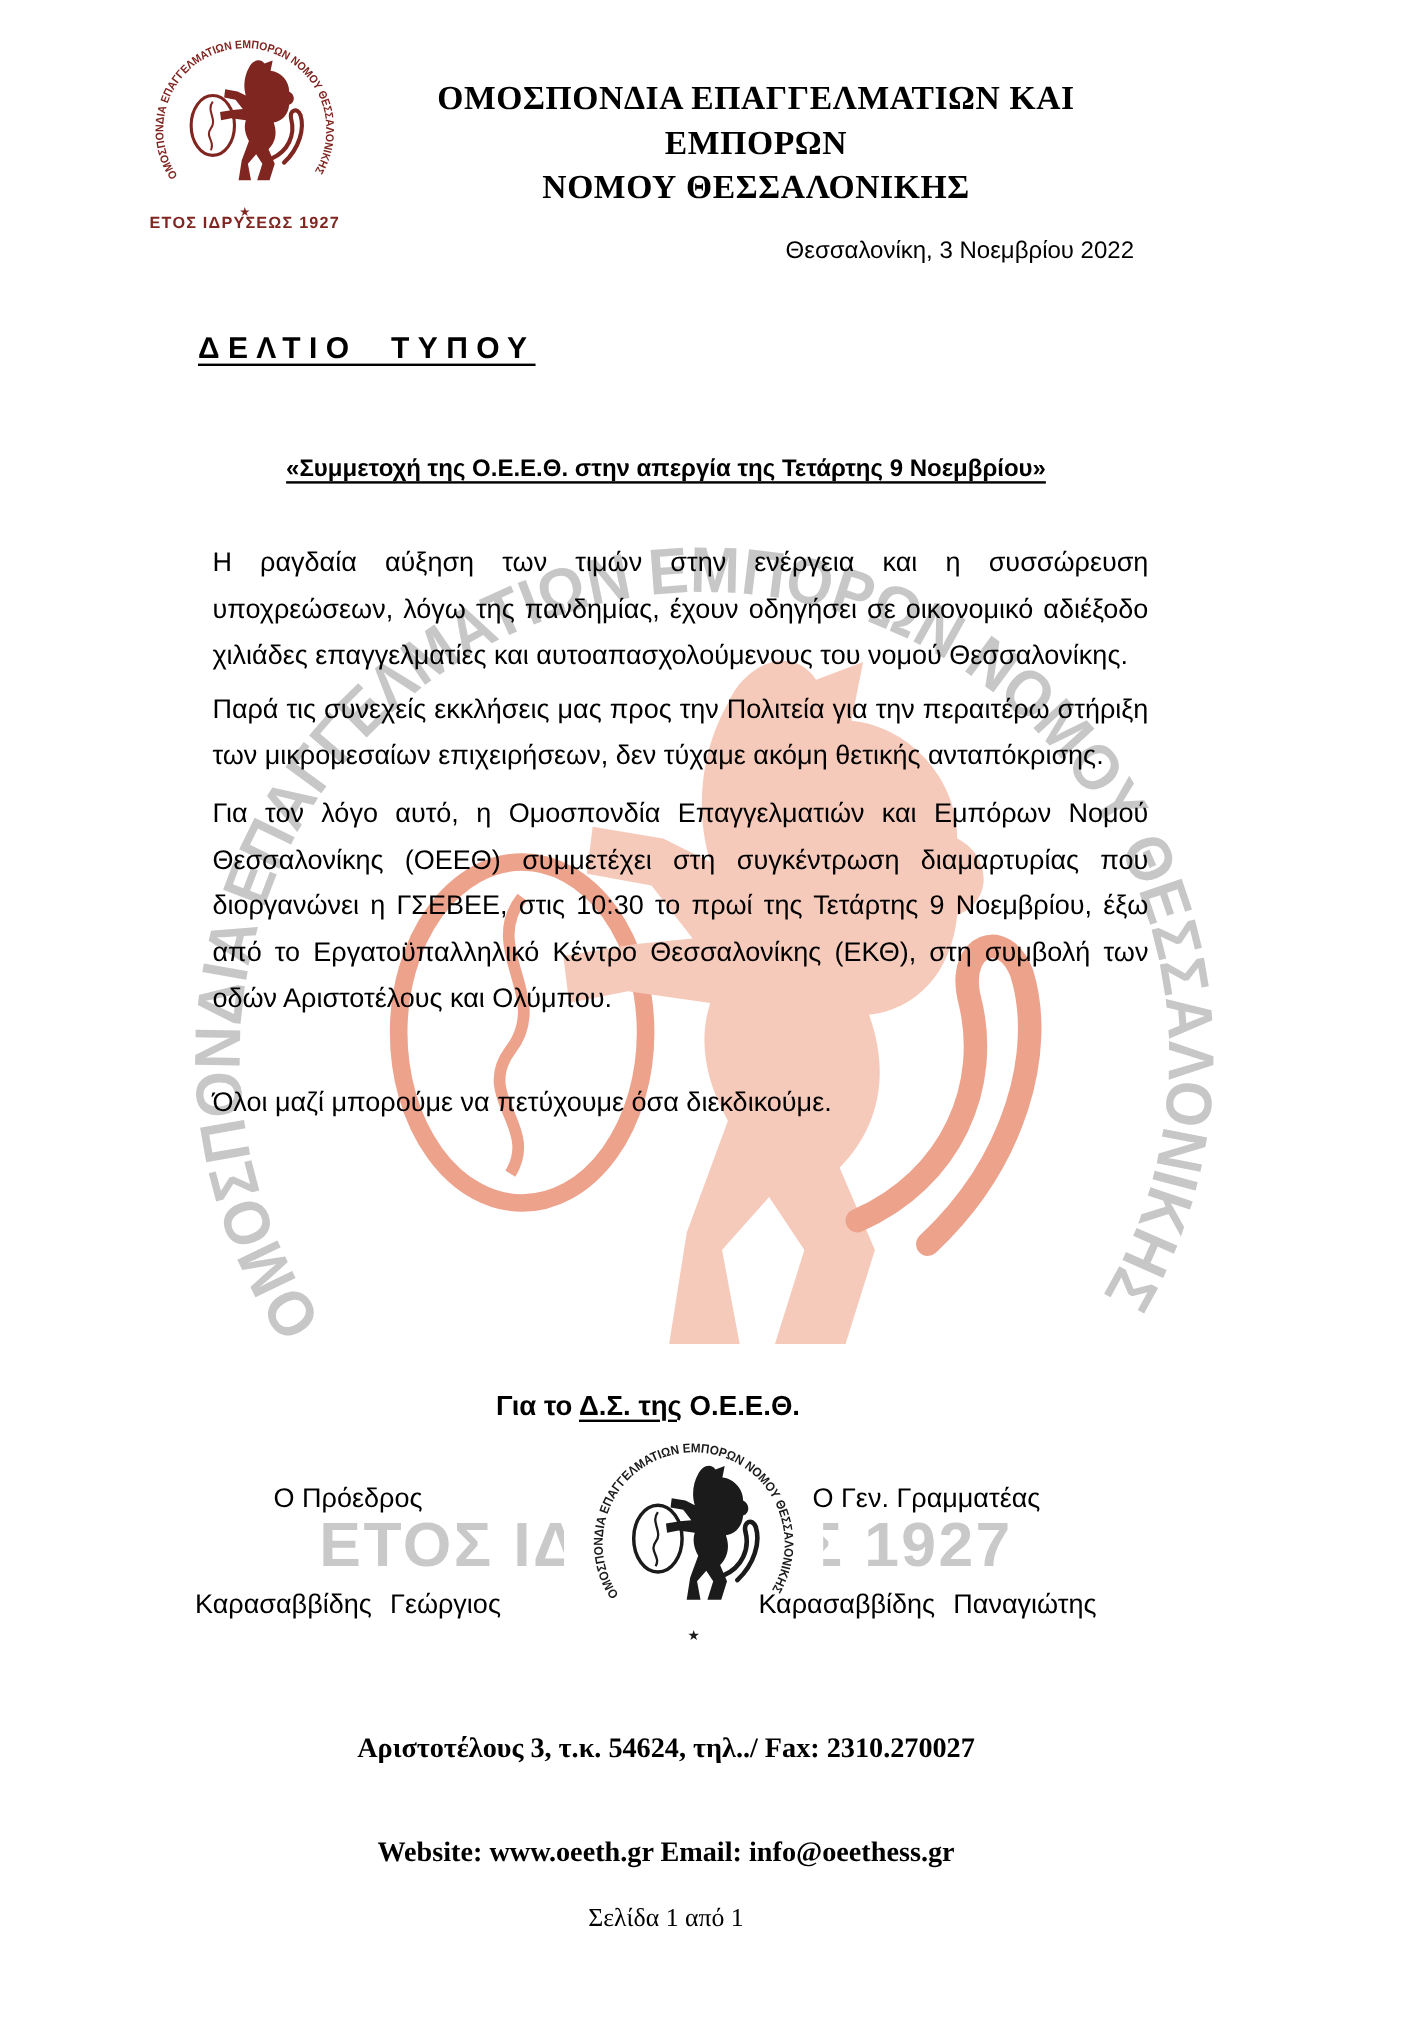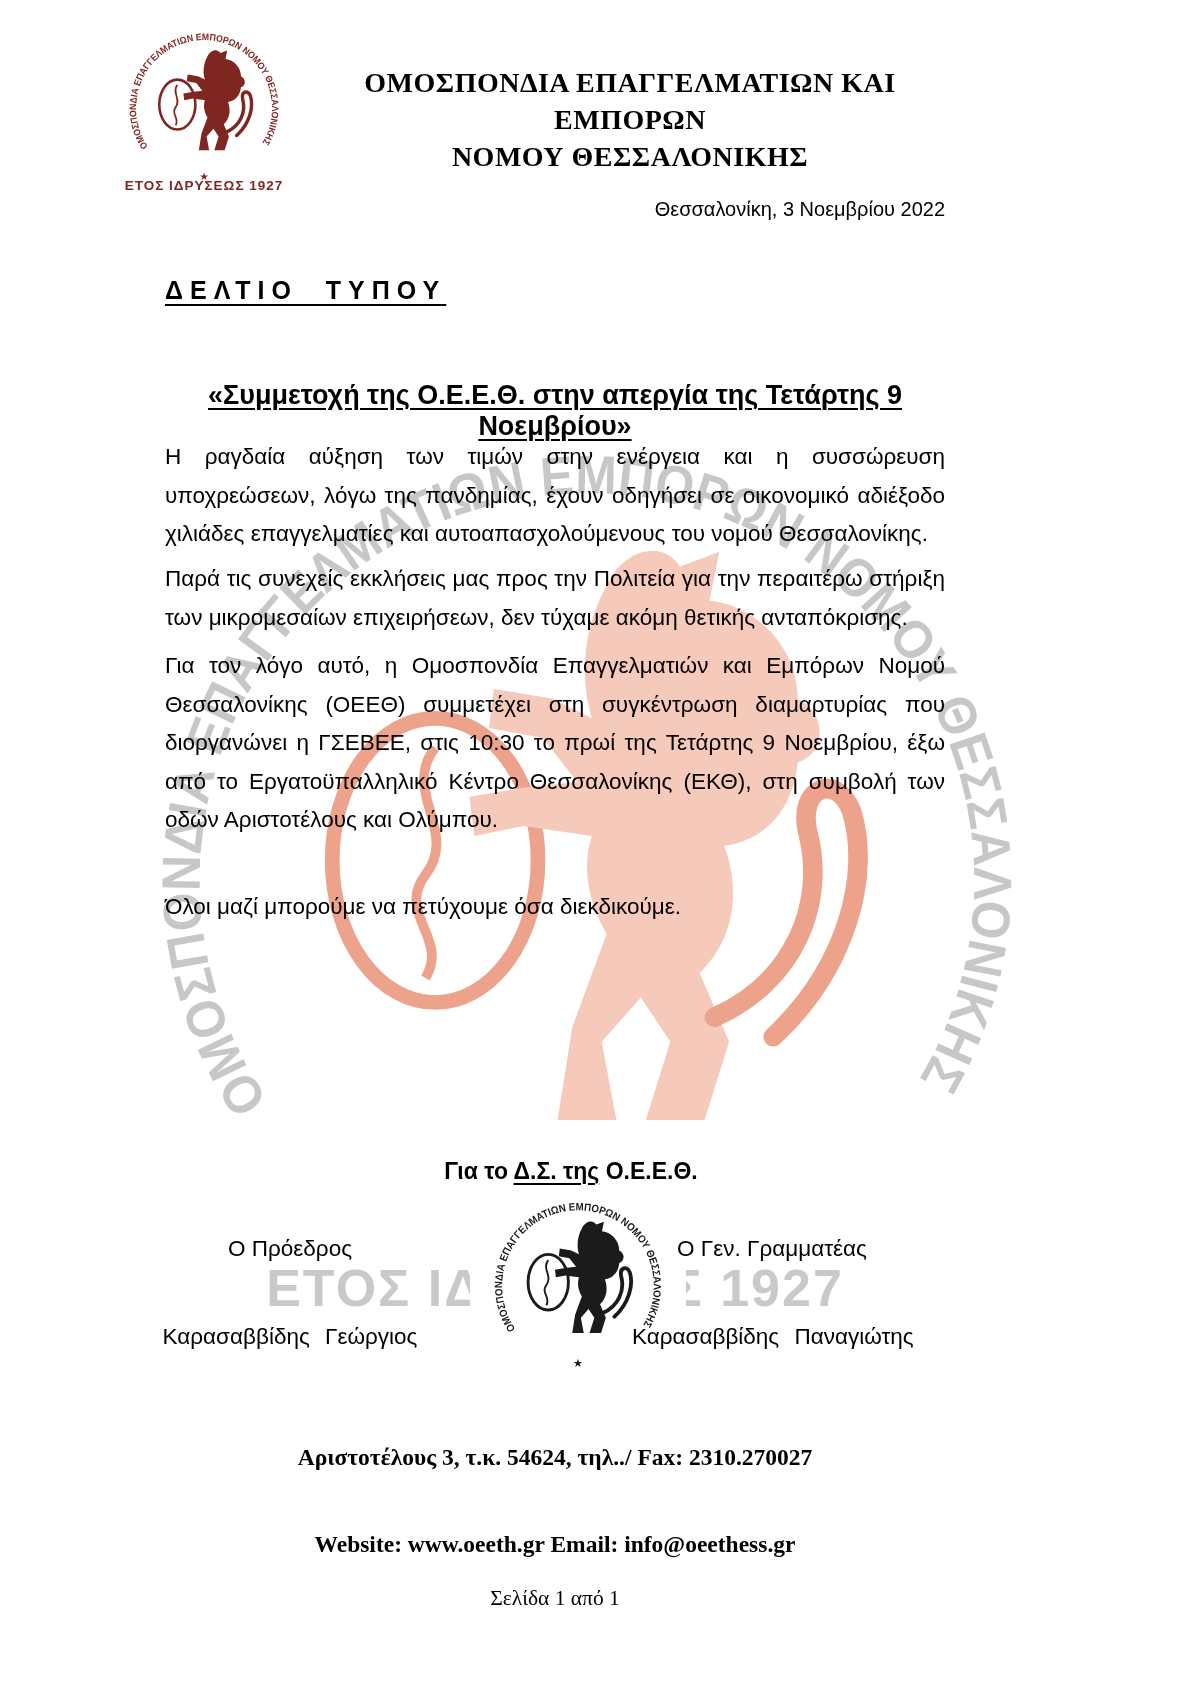--- a/index.html
+++ b/index.html
@@ -32,27 +32,27 @@
              font-family:"Liberation Serif",serif;font-weight:bold;font-size:28px;line-height:37px;
              letter-spacing:0.5px;}
 
   
   .col{position:absolute;left:165px;width:780px;z-index:3;}
   .dateline{top:198px;font-size:20px;text-align:right;}
   .pr-heading{top:276px;text-align:left;}
   .pr-heading-text{font-weight:bold;font-size:25px;letter-spacing:7px;word-spacing:14px;
                    text-decoration:underline;text-decoration-thickness:2px;text-underline-offset:5px;}
   .pr-subject{top:380px;text-align:center;}
-  .pr-subject-text{font-weight:bold;font-size:27px;text-decoration:underline;
+  .pr-subject-text{font-weight:bold;font-size:20px;text-decoration:underline;
                    text-decoration-thickness:2px;text-underline-offset:4px;}
-  .body-par{margin:0;font-size:22.5px;line-height:38.6px;text-align:justify;}
+  .body-par{margin:12px;font-size:22.5px;line-height:38.6px;text-align:justify;}
   .p1{top:438px;} .p2{top:560px;} .p3{top:647px;} .p4{top:888px;text-align:left;}
 
   
-  .sig-heading{position:absolute;left:181px;top:1158px;width:780px;z-index:3;text-align:center;
+  .sig-heading{position:absolute;left:150px;top:1158px;width:780px;z-index:3;text-align:center;
                font-weight:bold;font-size:23px;white-space:pre-wrap;}
   .sig-underline{text-decoration:underline;text-decoration-thickness:2px;text-underline-offset:4px;}
   .sig-left{position:absolute;left:150px;width:280px;z-index:3;text-align:center;font-size:22.5px;}
   .sig-right{position:absolute;left:632px;width:280px;z-index:3;text-align:center;font-size:22.5px;}
   .sig-titles{top:1236px;text-align:center;} .sig-names{top:1324px;word-spacing:9px;white-space:nowrap;}
 
   
   .footer-line{position:absolute;left:165px;width:780px;z-index:3;text-align:center;
                font-family:"Liberation Serif",serif;font-weight:bold;font-size:23.5px;white-space:nowrap;}
   .footer-1{top:1444px;} .footer-2{top:1531px;}

